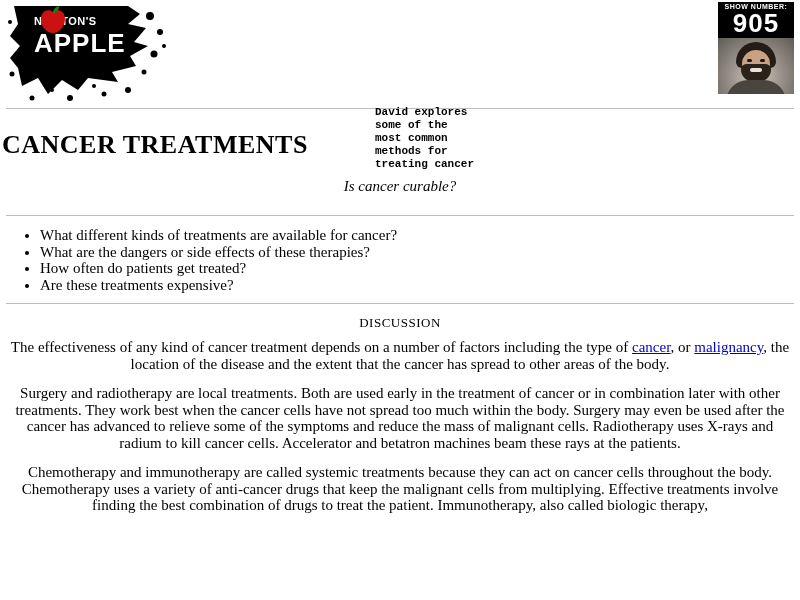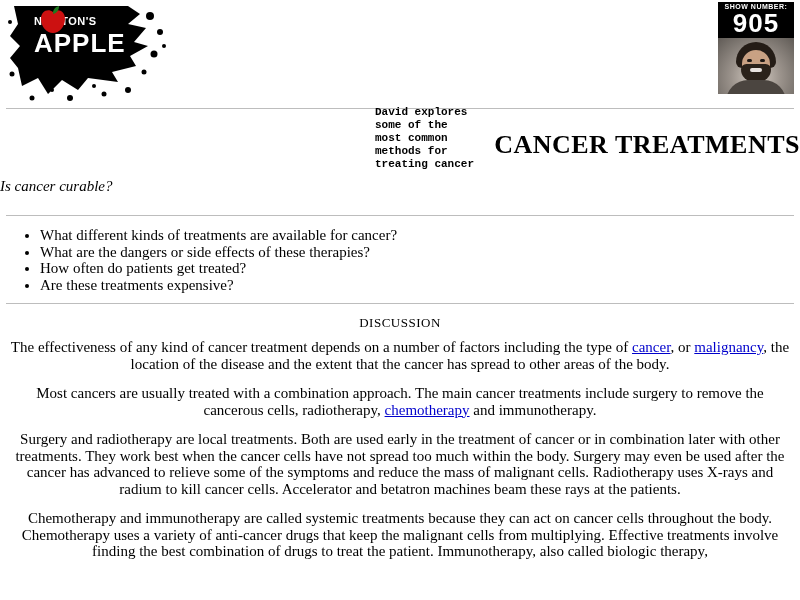--- a/index.html
+++ b/index.html
@@ -165,29 +165,29 @@
 
   hr.rule {
     border: none;
     border-top: 1px solid #bdbdbd;
     border-bottom: 1px solid #ffffff;
     margin: 0 6px;
     height: 0;
   }
 
   .title {
-    text-align: right;
+    text-align: left;
     font-size: 26px;
     font-weight: bold;
     letter-spacing: 0.5px;
-    margin: 20px 0 0 8px;
+    margin: 20px 0 0 2px;
     font-family: "Liberation Serif", serif;
   }
   .subtitle {
-    text-align: left;
+    text-align: center;
     font-style: italic;
     font-size: 15px;
     margin: 18px 0 20px 0;
   }
 
   ul.questions {
     margin: 10px 0 10px 0;
     padding-left: 40px;
     list-style: disc;
     font-size: 15px;
@@ -290,20 +290,19 @@
     <li>Are these treatments expensive?</li>
   </ul>
 
   <hr class="rule">
 
   <div class="section-heading">DISCUSSION</div>
 
   <div class="body-wrap body-text">
     <p><span>The effectiveness of any kind of cancer treatment depends on a number of factors including the type of </span><a href="#">cancer</a><span>, or </span><a href="#">malignancy</a><span>, the location of the disease and the extent that the cancer has spread to other areas of the body.</span></p>
 
-    <p><span>Most cancers are usually treated with a combination approach. The main cancer treatments include surgery to remove the cancerous cells, radiotherapy, </span><a href="#">chemotherapy</a><span> and immunotherapy.</span></p>
 
     <p>Surgery and radiotherapy are local treatments. Both are used early in the treatment of cancer or in combination later with other treatments. They work best when the cancer cells have not spread too much within the body. Surgery may even be used after the cancer has advanced to relieve some of the symptoms and reduce the mass of malignant cells. Radiotherapy uses X-rays and radium to kill cancer cells. Accelerator and betatron machines beam these rays at the patients.</p>
 
     <p>Chemotherapy and immunotherapy are called systemic treatments because they can act on cancer cells throughout the body. Chemotherapy uses a variety of anti-cancer drugs that keep the malignant cells from multiplying. Effective treatments involve finding the best combination of drugs to treat the patient. Immunotherapy, also called biologic therapy,</p>
   </div>
 
 </div>
 
 </body></html>

